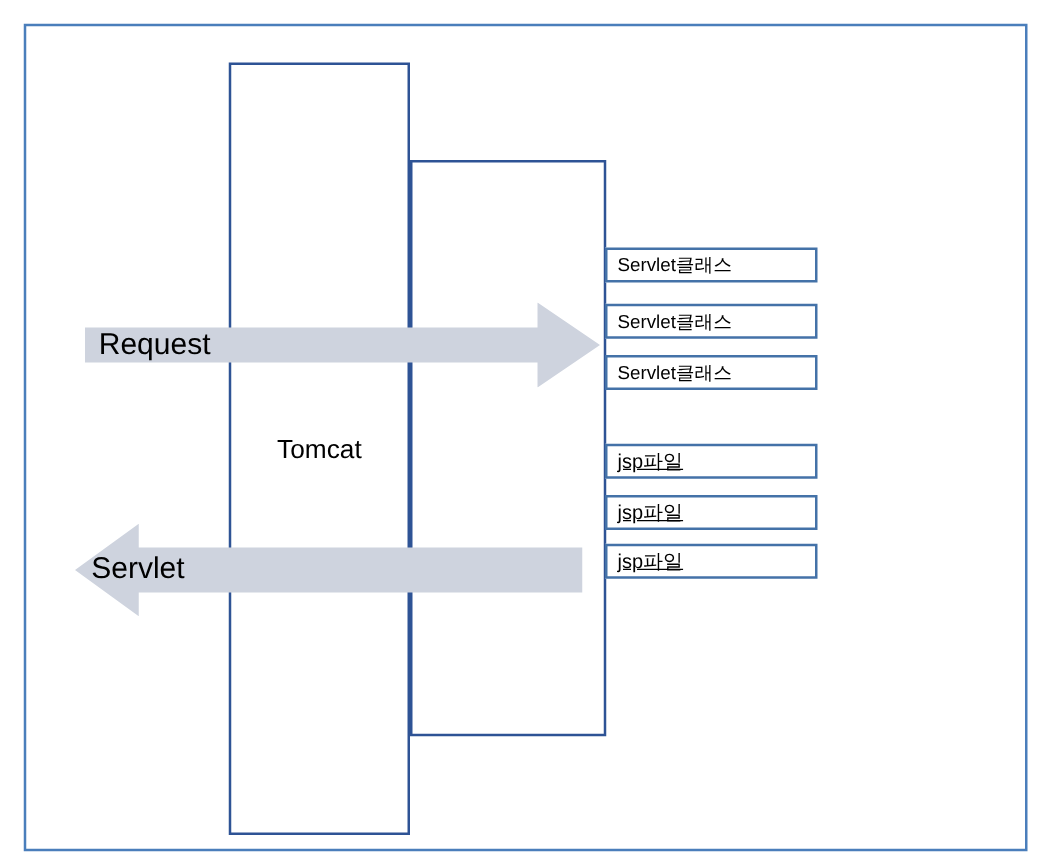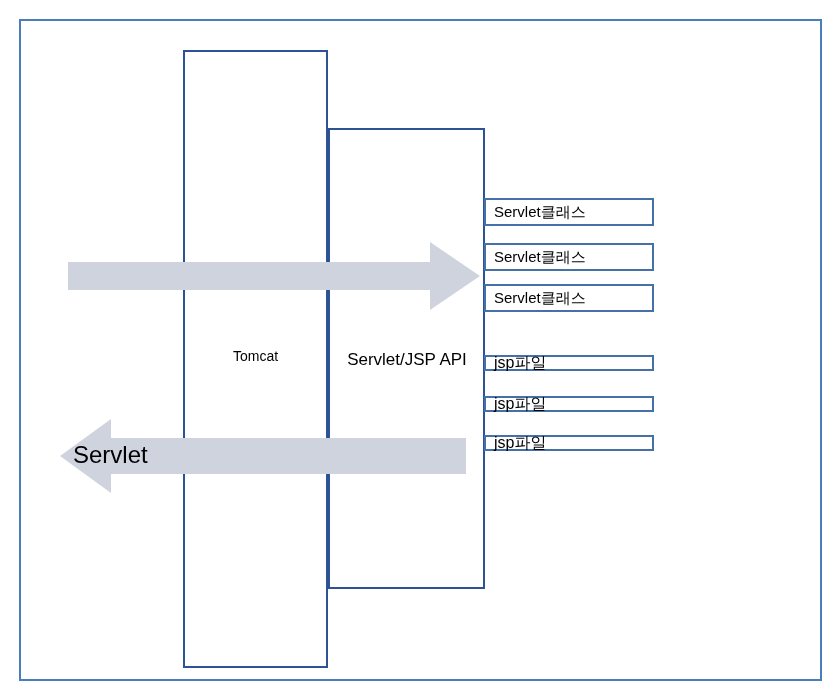--- a/index.html
+++ b/index.html
@@ -55,21 +55,21 @@
   .box-label {
     position: absolute;
     color: #000000;
     white-space: nowrap;
   }
   .tomcat-label {
     left: 183px;
     top: 348px;
     width: 145px;
     text-align: center;
-    font-size: 14px;
+    font-size: 21px;
   }
   .api-label {
     left: 331px;
     top: 350px;
     width: 152px;
     text-align: center;
     font-size: 17px;
   }
 
   
@@ -104,50 +104,51 @@
   }
   .item-box span {
     padding-left: 8px;
     white-space: nowrap;
   }
   .item-servlet {
     height: 28px;
     font-size: 15px;
   }
   .item-jsp {
-    height: 16px;
+    height: 28px;
     font-size: 16px;
+    text-decoration: underline;
   }
 </style>
 </head>
 <body>
 
 <div id="canvas">
 
   <div class="outer-frame"></div>
 
   <div class="container-box tomcat-box"></div>
 
   <div class="container-box api-box"></div>
 
   <div class="arrow arrow-request">
     <svg width="412" height="68" viewBox="0 0 412 68" xmlns="http://www.w3.org/2000/svg">
       <polygon points="0,20 362,20 362,0 412,34 362,68 362,48 0,48" fill="#ced3de"></polygon>
     </svg>
   </div>
+  <div class="arrow-label label-request">Request</div>
 
   <div class="arrow arrow-response">
     <svg width="406" height="74" viewBox="0 0 406 74" xmlns="http://www.w3.org/2000/svg">
       <polygon points="0,37 51,0 51,19 406,19 406,55 51,55 51,74" fill="#ced3de"></polygon>
     </svg>
   </div>
   <div class="arrow-label label-response">Servlet</div>
 
   <div class="box-label tomcat-label">Tomcat</div>
-  <div class="box-label api-label">Servlet/JSP API</div>
 
   <div class="item-box item-servlet" style="top:198px;">
     <span>Servlet클래스</span>
   </div>
   <div class="item-box item-servlet" style="top:243px;">
     <span>Servlet클래스</span>
   </div>
   <div class="item-box item-servlet" style="top:284px;">
     <span>Servlet클래스</span>
   </div>

